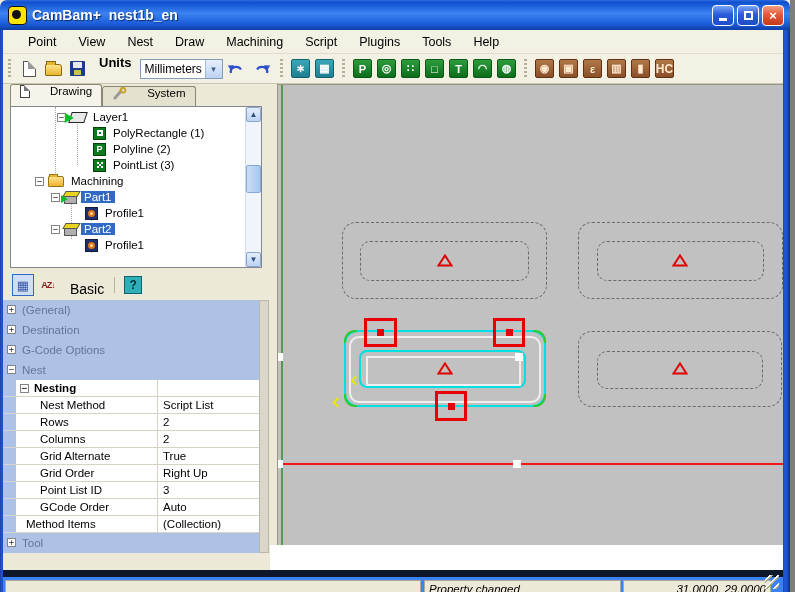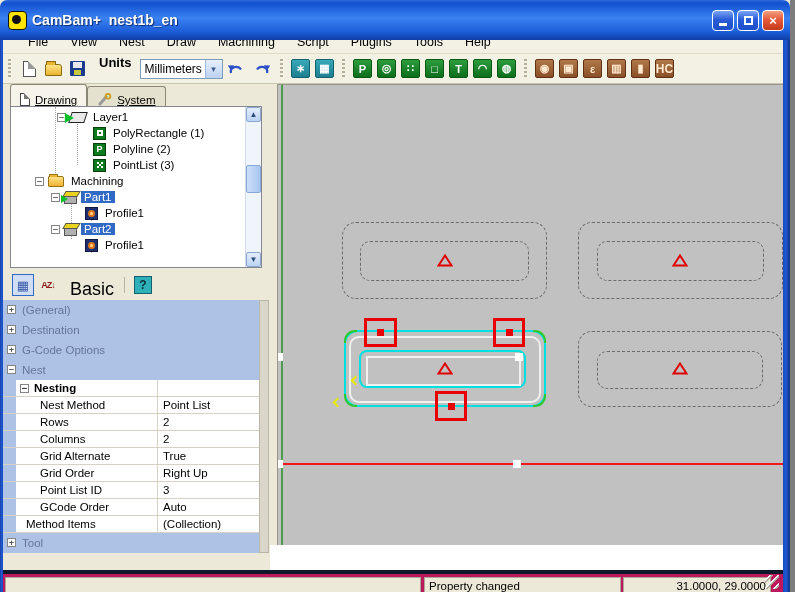--- a/index.html
+++ b/index.html
@@ -5,21 +5,21 @@
   * { margin:0; padding:0; box-sizing:border-box; }
   html,body { width:795px; height:592px; overflow:hidden; background:#7d7d7d;
               font-family:"Liberation Sans", sans-serif; }
   #window { position:absolute; left:0; top:0; width:790px; height:592px; background:#ECE9D8; }
 
   
   .border-left  { position:absolute; left:0; top:28px; width:3px; bottom:0; background:linear-gradient(90deg,#1b3f9e,#1e5ad7 60%,#164ac0); z-index:50; }
   .border-right { position:absolute; left:783px; top:28px; width:7px; bottom:0; background:linear-gradient(90deg,#164ac0,#1e5ad7 40%,#12317e); z-index:50; }
 
   
-  #titlebar { position:absolute; left:0; top:0; width:790px; height:40px;
+  #titlebar { position:absolute; left:0; top:0; width:790px; height:30px;
     background:linear-gradient(180deg,#2e69dd 0%,#1050cf 8%,#3b82f2 45%,#1b5cd8 80%,#0f3fa6 100%);
     border-radius:7px 7px 0 0; display:flex; align-items:center; padding:0 6px; z-index:60; }
   #app-icon { width:19px; height:19px; margin:0 5px 0 2px; background:#ffe400; border:1px solid #111;
     border-radius:4px; position:relative; flex:none; }
   #app-icon::before { content:""; position:absolute; left:3px; top:3px; width:9px; height:9px;
     background:#111; border-radius:50%; }
   #app-icon::after  { content:""; position:absolute; right:1px; bottom:1px; width:6px; height:4px;
     background:#ffe400; transform:rotate(-35deg); }
   #title-text { color:#fff; font-weight:bold; font-size:14px; white-space:pre;
     text-shadow:1px 1px 1px #0b2a6b; }
@@ -64,22 +64,22 @@
   #units-combo { width:83px; height:20px; background:#fff; border:1px solid #7F9DB9; display:flex;
     align-items:center; font-size:12px; }
   #units-combo .val { flex:1; padding-left:4px; }
   #units-combo .arrow { width:17px; height:18px; background:linear-gradient(180deg,#E7F0FC,#BBD2F1);
     border-left:1px solid #9EBADF; display:flex; align-items:center; justify-content:center;
     font-size:9px; color:#3a5a8a; }
   .undo-redo { margin:0 2px; }
 
   
   #tabs { position:absolute; left:10px; top:84px; height:22px; display:flex; z-index:5; }
-  .tab { display:flex; align-items:flex-end; gap:5px; padding:0 9px; font-size:11.5px;
-    border:1px solid #8a8775; border-bottom:none; border-radius:3px 3px 0 0; background:#E4E1CE;text-decoration:underline; }
+  .tab { display:flex; align-items:flex-start; gap:20px; padding:0 9px; font-size:11.5px;
+    border:1px solid #8a8775; border-bottom:none; border-radius:3px 3px 0 0; background:#E4E1CE; }
   .tab.active { background:#F6F4EA; height:22px; position:relative; top:0; }
   .tab.inactive { height:20px; margin-top:2px; }
   .ico-page { width:10px; height:13px; background:#fff; border:1px solid #444; position:relative; }
   .ico-page::before { content:""; position:absolute; right:-1px; top:-1px; border:3px solid #F6F4EA;
     border-left-color:#777; border-bottom-color:#777; }
 
   
   #treebox { position:absolute; left:10px; top:106px; width:252px; height:162px; background:#fff;
     border:1px solid #828790; overflow:hidden; }
   .guide { position:absolute; width:0; border-left:1px dotted #a8a8a8; }
@@ -120,21 +120,21 @@
   .sthumb { position:absolute; left:0; width:15px; background:linear-gradient(90deg,#CBDEF8,#A9C6F0);
     border:1px solid #88A8D8; border-radius:2px; }
 
   
   #propheader { position:absolute; left:3px; top:270px; width:267px; height:30px; background:#ECE9D8;
     display:flex; align-items:center; padding-left:9px; }
   .ph-btn { width:22px; height:22px; display:flex; align-items:center; justify-content:center;
     font-size:13px; color:#3a5aaa; margin-right:3px; border:1px solid transparent; }
   .ph-btn.sel { border:1px solid #316AC5; background:#cfdef5; }
   .ph-az { font-size:9px; font-weight:bold; color:#8a1a1a; letter-spacing:-1px; }
-  #basic-label { font-size:18px; margin:8px 10px 0 8px; color:#000; }
+  #basic-label { font-size:14px; margin:8px 10px 0 8px; color:#000; }
   .ph-sep { width:1px; height:16px; background:#b8b4a0; margin-right:9px; }
   .ph-help { width:18px; height:18px; background:#2FB0B8; border:1px solid #14616e; color:#08303a;
     font-weight:bold; font-size:12px; display:flex; align-items:center; justify-content:center; }
 
   
   #propgrid { position:absolute; left:3px; top:300px; width:265px; }
   .pcat { height:20px; background:#AEC2E6; display:flex; align-items:center; font-size:11.5px;
     color:#65769a; border-bottom:1px solid #AEC2E6; }
   .pcat .expbox { margin:0 6px 0 4px; }
   .prow { height:17px; background:#fff; display:flex; align-items:stretch; font-size:11.5px;
@@ -165,22 +165,22 @@
   .c-tl { border-right:none; border-bottom:none; border-top-left-radius:11px; }
   .c-tr { border-left:none;  border-bottom:none; border-top-right-radius:11px; }
   .c-bl { border-right:none; border-top:none; border-bottom-left-radius:11px; }
   .c-br { border-left:none;  border-top:none; border-bottom-right-radius:11px; }
   .ymark { position:absolute; width:7px; height:7px; border-left:2px solid #E8E800; border-bottom:2px solid #E8E800;
     transform:rotate(45deg); }
 
   #canvas-bottom { position:absolute; left:270px; top:545px; width:513px; height:25px; background:#fff; }
 
   
-  #statusbar { position:absolute; left:3px; top:570px; width:780px; height:22px; background:#be185d;
-    border-top:4px solid #0f172a; }
+  #statusbar { position:absolute; left:3px; top:570px; width:780px; height:22px; background:#3b82f6;
+    border-top:7px solid #0f172a;font-style:italic; }
   .sb-panel { position:absolute; top:3px; height:17px; border:1px solid #ACA899; background:#ECE9D8;
     font-size:11.5px; display:flex; align-items:center; padding:0 4px; }
   #sb-grip { position:absolute; right:4px; bottom:3px; width:14px; height:14px;
     background:repeating-linear-gradient(135deg, transparent 0 3px, #fff 3px 4.5px, #ACA899 4.5px 6px); }
 </style>
 </head>
 <body>
 
 <div id="window">
   <div class="border-left"></div>
@@ -194,21 +194,21 @@
           <span></span>
         </div>
       <div class="cap-btn cap-max">
           <span></span>
         </div>
       <div class="cap-btn cap-close">×</div>
     </div>
   </div>
 
   <div id="menubar">
-    <span class="menu-item">File</span>
+    <span class="menu-item">Point</span>
     <span class="menu-item">View</span>
     <span class="menu-item">Nest</span>
     <span class="menu-item">Draw</span>
     <span class="menu-item">Machining</span>
     <span class="menu-item">Script</span>
     <span class="menu-item">Plugins</span>
     <span class="menu-item">Tools</span>
     <span class="menu-item">Help</span>
   </div>
 
@@ -399,21 +399,21 @@
       <span class="strip"></span>
       <span class="pname">
           <span class="expbox">−</span>
           <span>Nesting</span>
         </span>
       <span class="pval"></span>
     </div>
     <div class="prow">
       <span class="strip"></span>
       <span class="pname">Nest Method</span>
-      <span class="pval">Point List</span>
+      <span class="pval">Script List</span>
     </div>
     <div class="prow">
       <span class="strip"></span>
       <span class="pname">Rows</span>
       <span class="pval">2</span>
     </div>
     <div class="prow">
       <span class="strip"></span>
       <span class="pname">Columns</span>
       <span class="pval">2</span>

